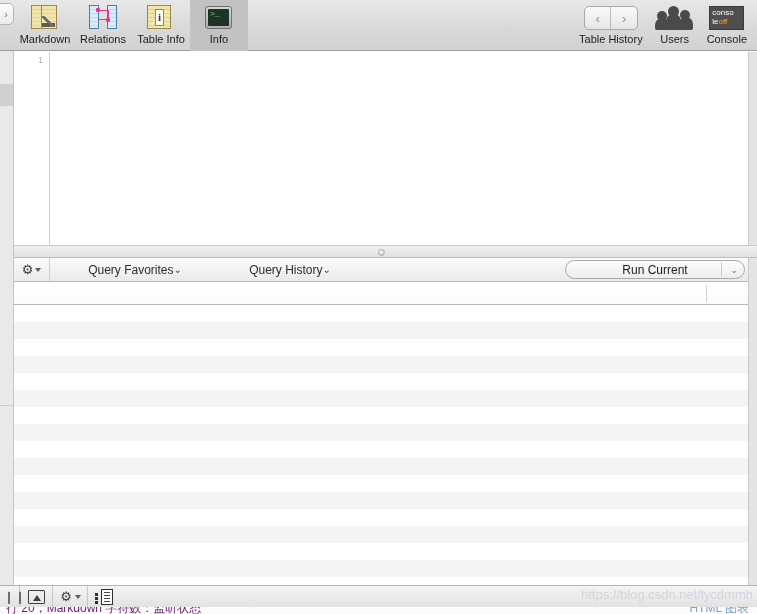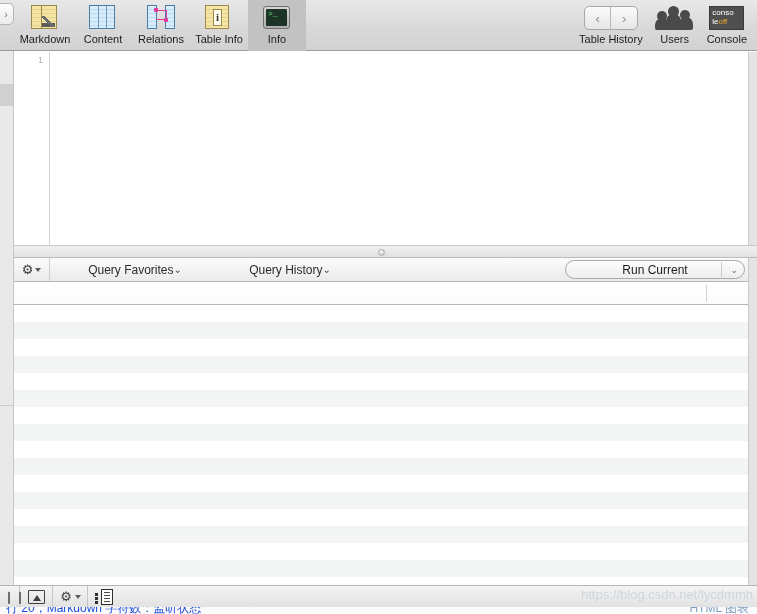--- a/index.html
+++ b/index.html
@@ -592,21 +592,21 @@
     position: absolute;
     left: 0; top: 607px;
     width: 757px; height: 7px;
     background: #fbfbfb;
     overflow: hidden;
   }
   .under-strip .txt {
     position: absolute;
     top: -6px; left: 6px;
     font-size: 12px;
-    color: #1d4ed8;
+    color: #701a75;
     white-space: nowrap;
     line-height: 14px;
   }
   .under-strip .txt2 {
     position: absolute;
     top: -6px; right: 8px;
     font-size: 12px;
     color: #7d9fc4;
     white-space: nowrap;
     line-height: 14px;
@@ -625,26 +625,20 @@
 
     <div class="tb-items">
 
       <div class="tb-item">
         <div class="tb-ico">
           <div class="ic-structure"></div>
         </div>
         <div class="tb-label">Markdown</div>
       </div>
 
-      <div class="tb-item">
-        <div class="tb-ico">
-          <div class="ic-content"></div>
-        </div>
-        <div class="tb-label">Content</div>
-      </div>
 
       <div class="tb-item">
         <div class="tb-ico">
           <div class="ic-relations">
             <div class="t t1"></div>
               <div class="t t2"></div>
             <div class="link"></div>
               <div class="d1"></div>
               <div class="d2"></div>
           </div>

